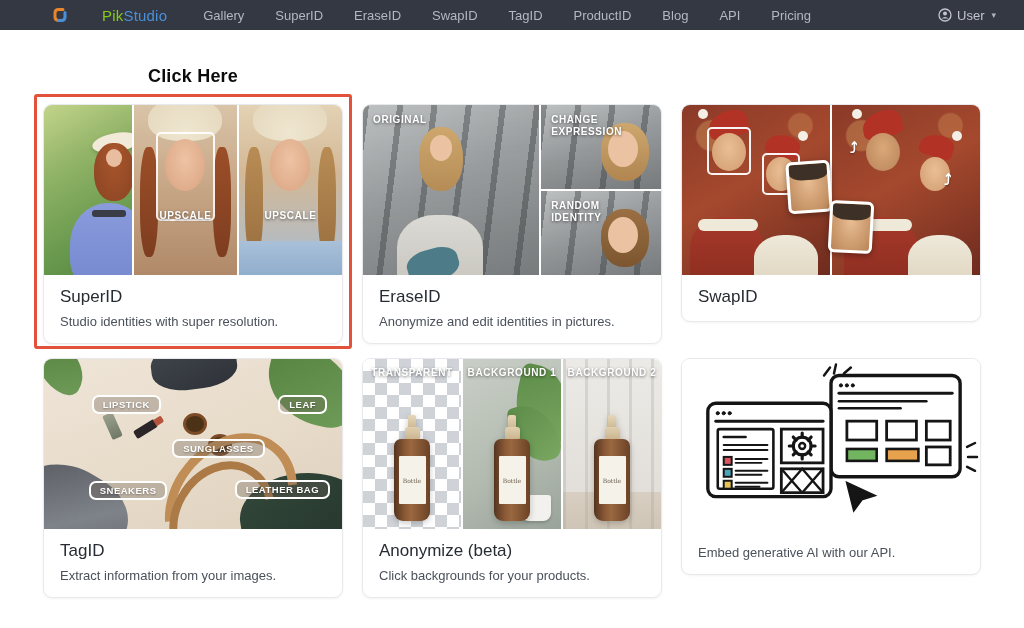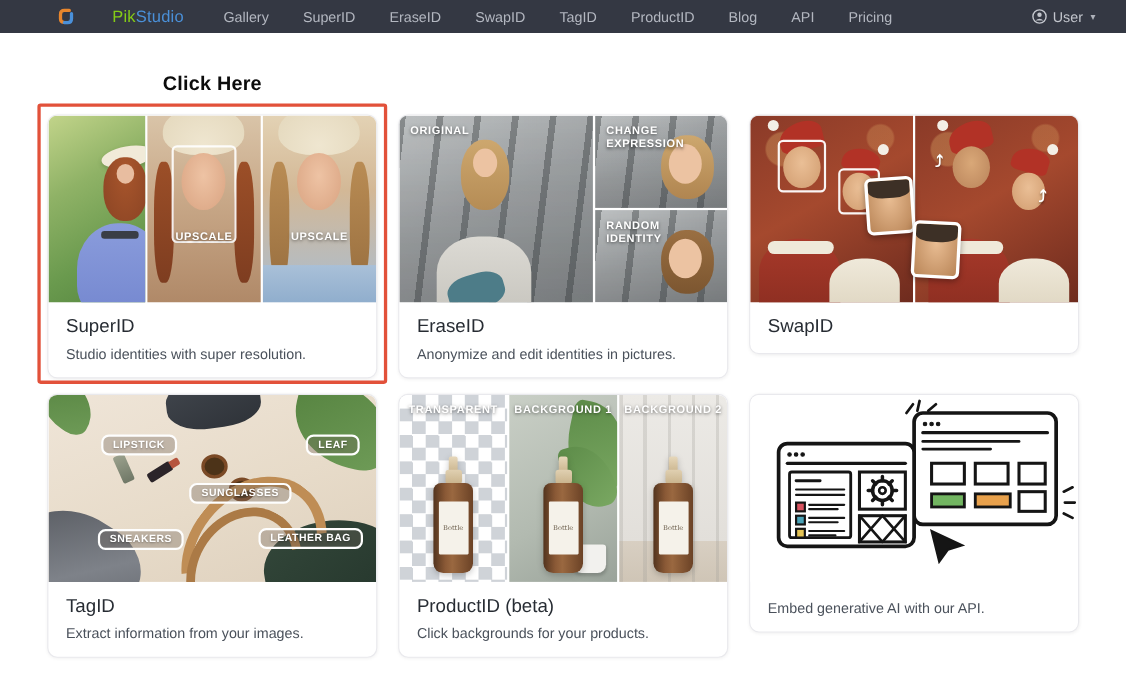--- a/index.html
+++ b/index.html
@@ -368,21 +368,21 @@
             <div class="bottle">
               <div class="pump-noz"></div>
                 <div class="pump-cap"></div>
               <div class="bbody">
                   <div class="blabel">Bottle</div>
                 </div>
             </div>
           </div>
         </div>
         <div class="card-body">
-          <div class="card-title">ProductID (beta)</div>
+          <div class="card-title">Anonymize (beta)</div>
           <div class="card-desc">Click backgrounds for your products.</div>
         </div>
       </div>
     </div>
 
     <div class="cardwrap">
       <div class="card">
         <div class="card-img ct-img">
           <svg viewBox="0 0 300 170">
             <g stroke="#151515" fill="none" stroke-linecap="round">

